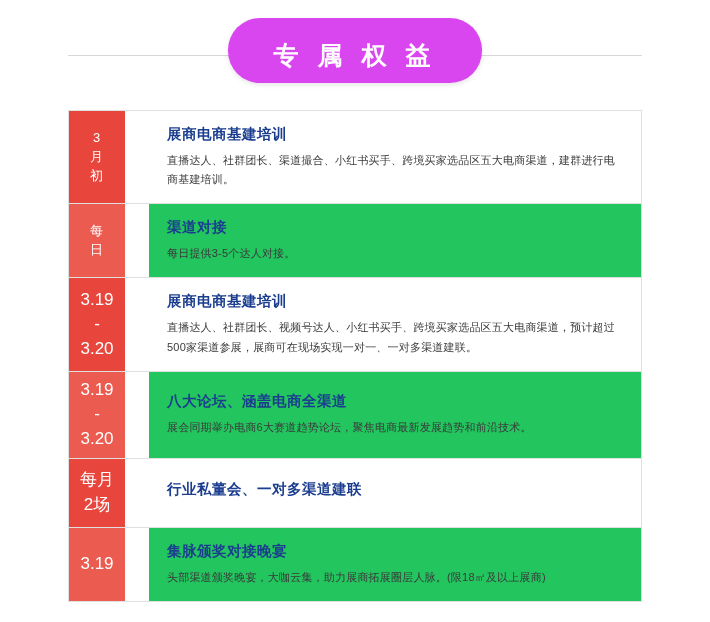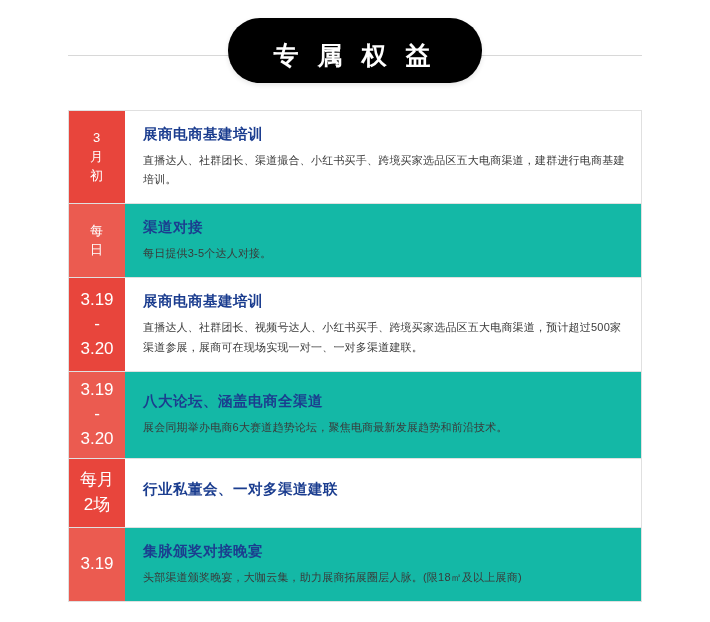--- a/index.html
+++ b/index.html
@@ -34,21 +34,21 @@
     position: absolute;
     top: 55px;
     left: 68px;
     right: 68px;
     height: 1px;
     background: #d8d8d8;
   }
   .title-pill {
     position: relative;
     z-index: 2;
-    background: #000000;
+    background: #d946ef;
     color: #ffffff;
     border-radius: 32px;
     padding: 25px 46px 15px 46px;
     font-size: 25px;
     font-weight: bold;
     letter-spacing: 6px;
     line-height: 1;
     box-shadow: 0 2px 5px rgba(0,0,0,0.10);
   }
 
@@ -58,21 +58,21 @@
     border: 1px solid #e0e0e0;
     border-bottom: none;
     background: #ffffff;
   }
   .row {
     display: flex;
     align-items: stretch;
     border-bottom: 1px solid #e0e0e0;
     min-height: 68px;
   }
-  .row.alt .cell-body { background: #14b8a6; }
+  .row.alt .cell-body { background: #22c55e; }
   .row.alt .cell-date { background: #eb5b50; }
 
   .cell-date {
     flex: 0 0 56px;
     width: 56px;
     background: #e8453c;
     color: #ffffff;
     display: flex;
     flex-direction: column;
     align-items: center;
@@ -88,20 +88,21 @@
   .cell-date.big { font-size: 13px; letter-spacing: 1px; }
 
   .cell-body {
     flex: 1 1 auto;
     background: #ffffff;
     padding: 14px 16px 14px 18px;
     box-sizing: border-box;
     display: flex;
     flex-direction: column;
     justify-content: center;
+    margin-left: 24px;
   }
   .item-title {
     color: #1b3d8f;
     font-size: 14.5px;
     font-weight: bold;
     letter-spacing: 0.5px;
     margin: 0 0 7px 0;
     line-height: 1.3;
   }
   .item-desc {

